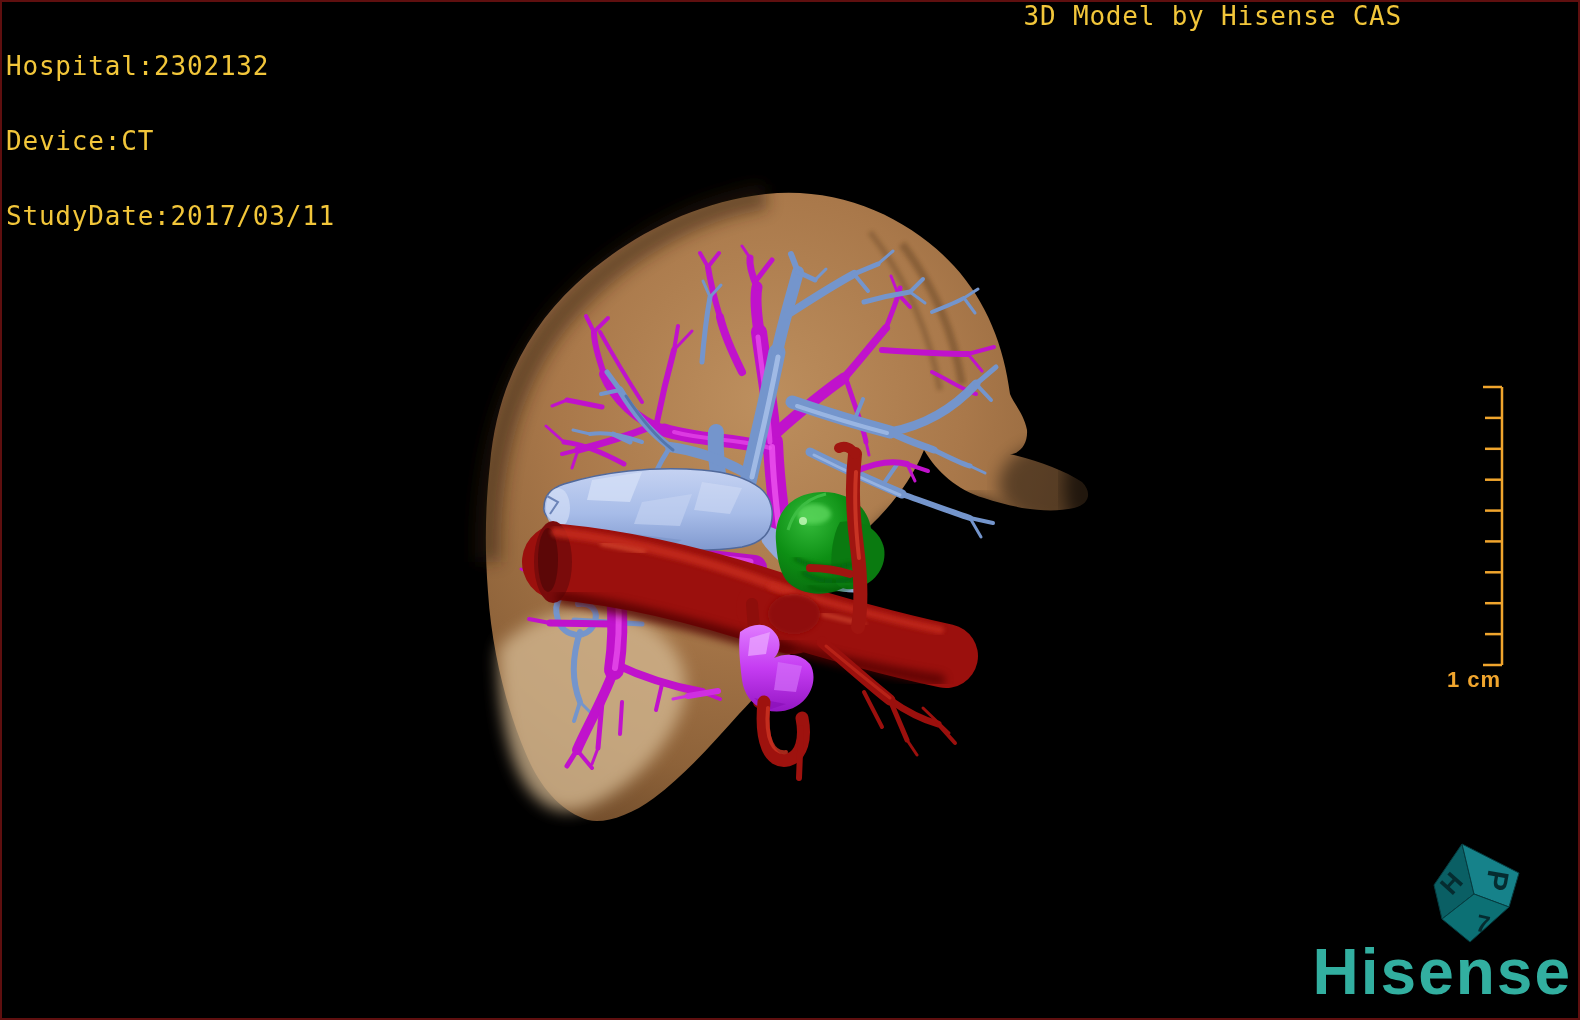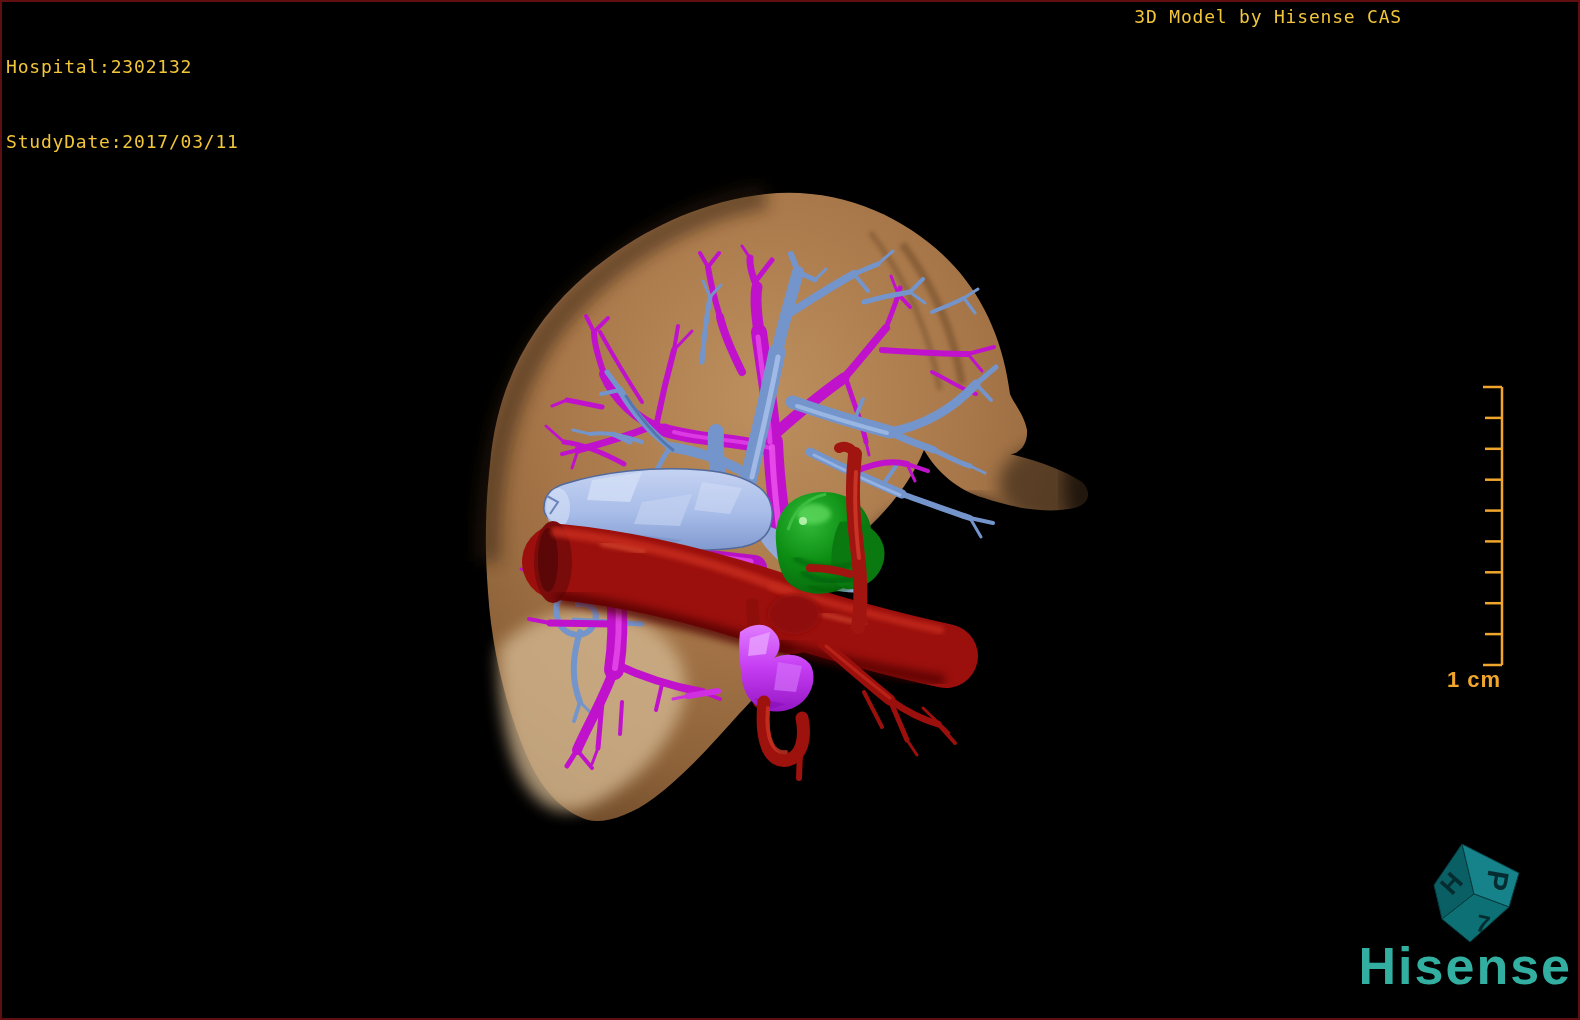--- a/index.html
+++ b/index.html
@@ -2,31 +2,31 @@
 <html><head>
 <meta charset="utf-8">
 <style>
   html,body{margin:0;padding:0;background:#000;}
   #screen{
     position:relative;width:1580px;height:1020px;background:#000;
     border:2px solid #5f0f0f;box-sizing:border-box;overflow:hidden;
     font-family:"DejaVu Sans Mono", monospace;
   }
   .dicom-text{
-    position:absolute;color:#f2c63a;font-size:18px;line-height:25px;
+    position:absolute;color:#f2c63a;font-size:26px;line-height:25px;
     letter-spacing:.8px;white-space:pre;
   }
   #patient-info{left:4px;top:2px;}
   #title-right{right:176px;top:2px;}
   #liver-volume{left:4px;top:972px;}
   #scene-svg{position:absolute;left:0;top:0;}
   #logo{
     position:absolute;right:6px;top:938px;
     font-family:"Liberation Sans", sans-serif;font-weight:bold;
-    font-size:52px;letter-spacing:2px;color:#32afa0;line-height:1;
+    font-size:64px;letter-spacing:2px;color:#32afa0;line-height:1;
   }
 </style>
 </head>
 <body>
 
 <div id="screen">
 
   <svg id="scene-svg" width="1580" height="1020" viewBox="0 0 1580 1020">
     <defs>
       <radialGradient id="liverGrad" cx="0.46" cy="0.33" r="0.75">
@@ -312,20 +312,21 @@
       <polygon points="1460,842 1517,871 1507,905 1472,892" fill="#16828a" stroke="#063c40" stroke-width="1"></polygon>
       <polygon points="1472,892 1507,905 1468,940 1440,917" fill="#0c7074" stroke="#063c40" stroke-width="1"></polygon>
       <text x="1450" y="890" fill="#052c30" text-anchor="middle" font-family="Liberation Sans, sans-serif" font-size="26" font-weight="bold" transform="rotate(-48 1450 882)">H</text>
       <text x="1493" y="886" fill="#052c30" text-anchor="middle" font-family="Liberation Sans, sans-serif" font-size="30" font-weight="bold" transform="rotate(100 1493 878)">P</text>
       <text x="1481" y="930" fill="#052c30" text-anchor="middle" font-family="Liberation Sans, sans-serif" font-size="24" font-weight="bold" transform="rotate(12 1481 922)">7</text>
     </g>
   </svg>
 
   <div id="patient-info" class="dicom-text">
     <div>Hospital:2302132</div>
+    <div>Device:CT</div>
     <div>StudyDate:2017/03/11</div>
   </div>
 
   <div id="title-right" class="dicom-text">3D Model by Hisense CAS</div>
 
 
   <div id="logo">Hisense</div>
 
 </div>
 

